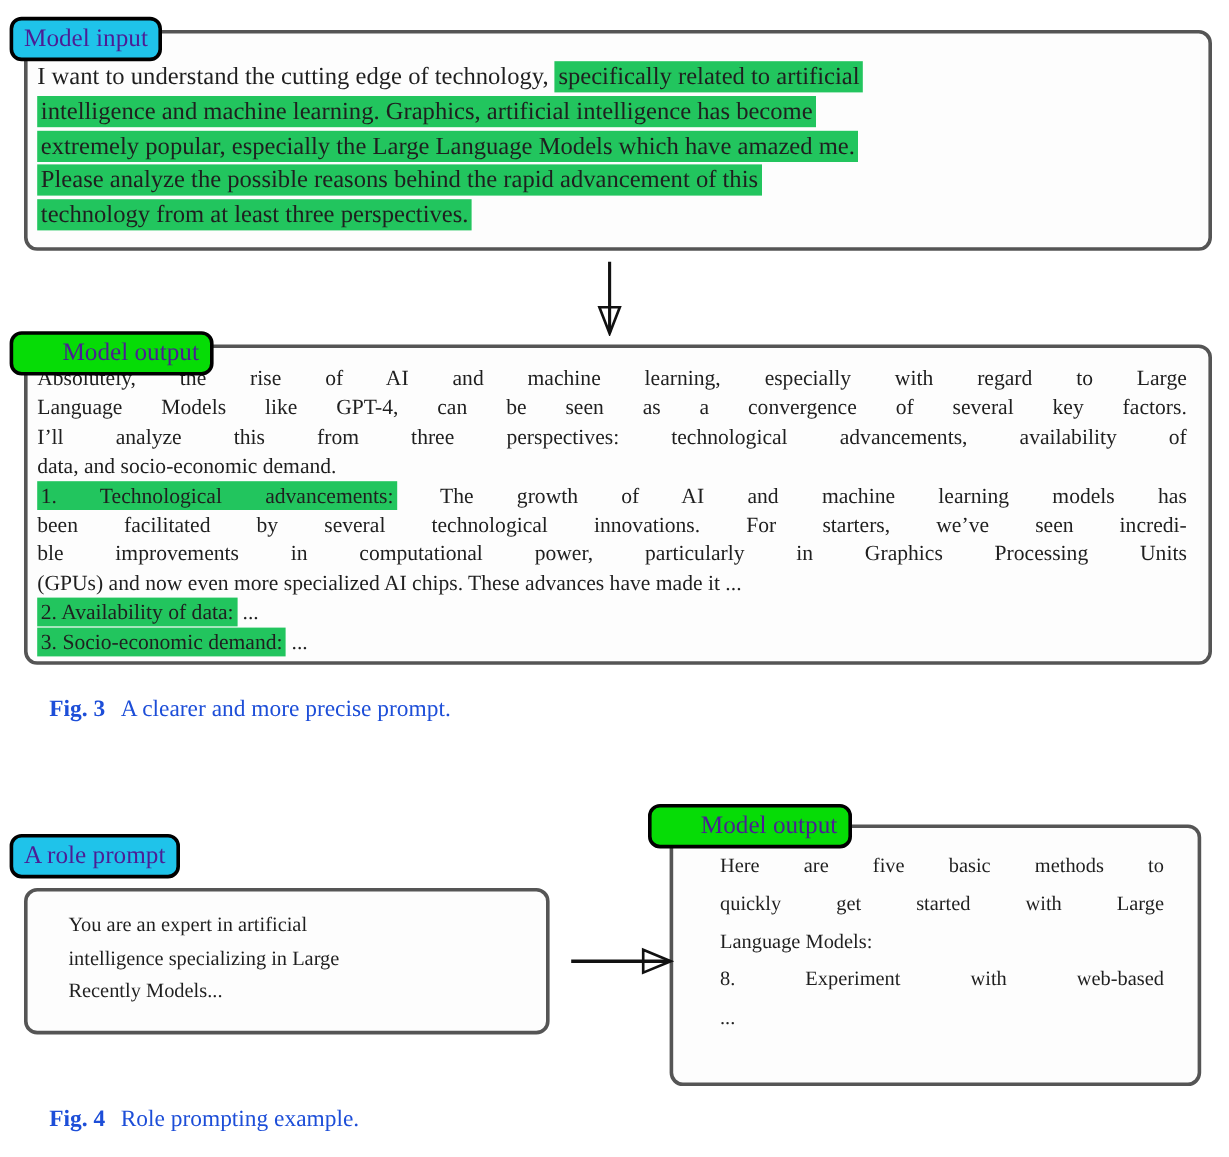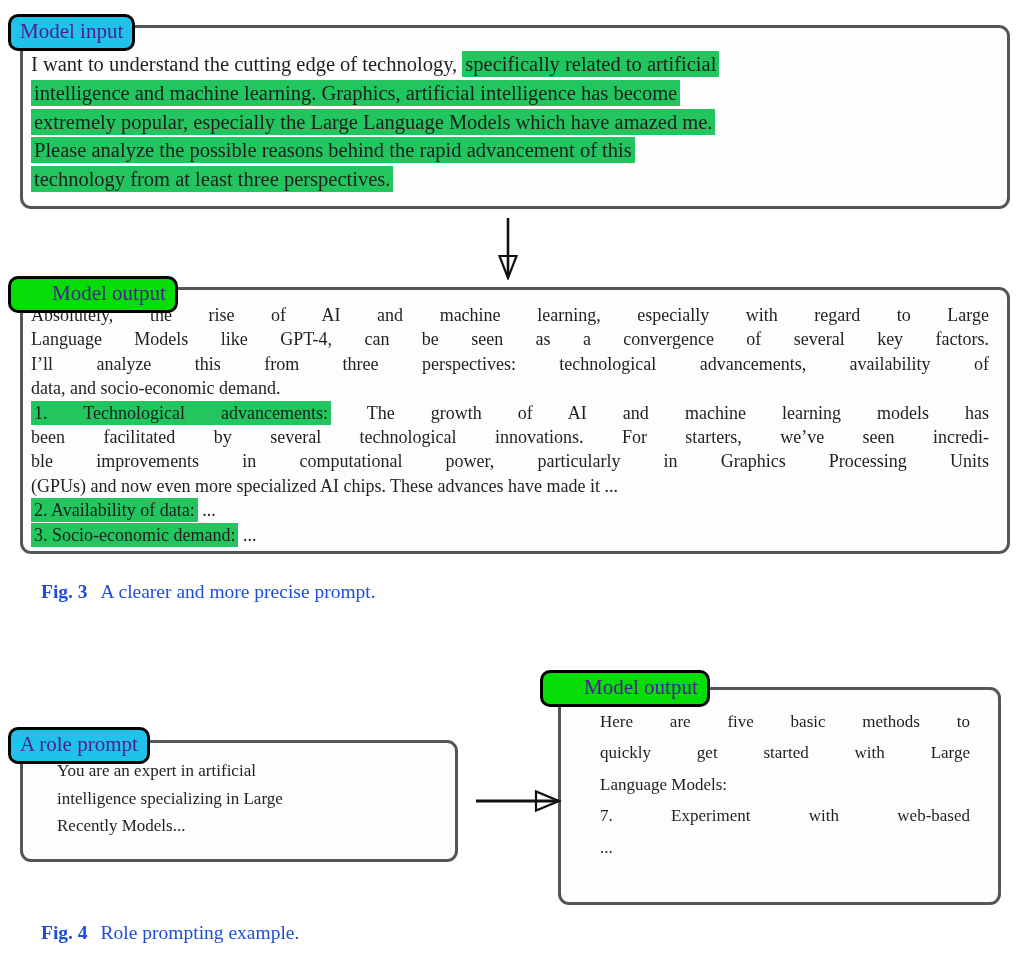--- a/index.html
+++ b/index.html
@@ -64,39 +64,39 @@
       <div class="tl"><span>(GPUs) and now even more specialized AI chips. These advances have made it ...</span></div>
       <div class="tl"><span class="hl">2. Availability of data:</span><span> ...</span></div>
       <div class="tl"><span class="hl">3. Socio-economic demand:</span><span> ...</span></div>
     </div>
 
   <div class="caption" style="top:581px;">
     <span class="cap-label">Fig. 3</span><span>A clearer and more precise prompt.</span>
   </div>
 
   <div class="box" style="left:20px;top:740px;width:438px;height:122px;"></div>
-  <div class="tag cyan" style="left:8px;top:727px;">A role prompt</div>
+  <div class="tag cyan" style="left:8px;top:695px;">A role prompt</div>
   <div class="txt fig4-role-txt">
       <div class="tl"><span>You are an expert in artificial</span></div>
       <div class="tl"><span>intelligence specializing in Large</span></div>
       <div class="tl"><span>Recently Models...</span></div>
     </div>
 
   <svg class="arrow" style="left:470px;top:786px;" width="92" height="30" viewBox="0 0 92 30">
     <polygon points="89,15 66,5.5 66,24.5" fill="#ffffff" stroke="#111111" stroke-width="2.2"></polygon>
     <line x1="6" y1="15" x2="88" y2="15" stroke="#111111" stroke-width="2.8"></line>
   </svg>
 
   <div class="box" style="left:558px;top:687px;width:443px;height:218px;"></div>
   <div class="tag green" style="left:540px;top:670px;">Model output</div>
   <div class="txt fig4-output-txt">
       <div class="tl just"><span>Here are five basic methods to</span></div>
       <div class="tl just"><span>quickly get started with Large</span></div>
       <div class="tl"><span>Language Models:</span></div>
-      <div class="tl just"><span>7. Experiment with web-based</span></div>
+      <div class="tl just"><span>8. Experiment with web-based</span></div>
       <div class="tl"><span>...</span></div>
     </div>
 
   <div class="caption" style="top:922px;">
     <span class="cap-label">Fig. 4</span><span>Role prompting example.</span>
   </div>
 
 </div>
 
 </body></html>

